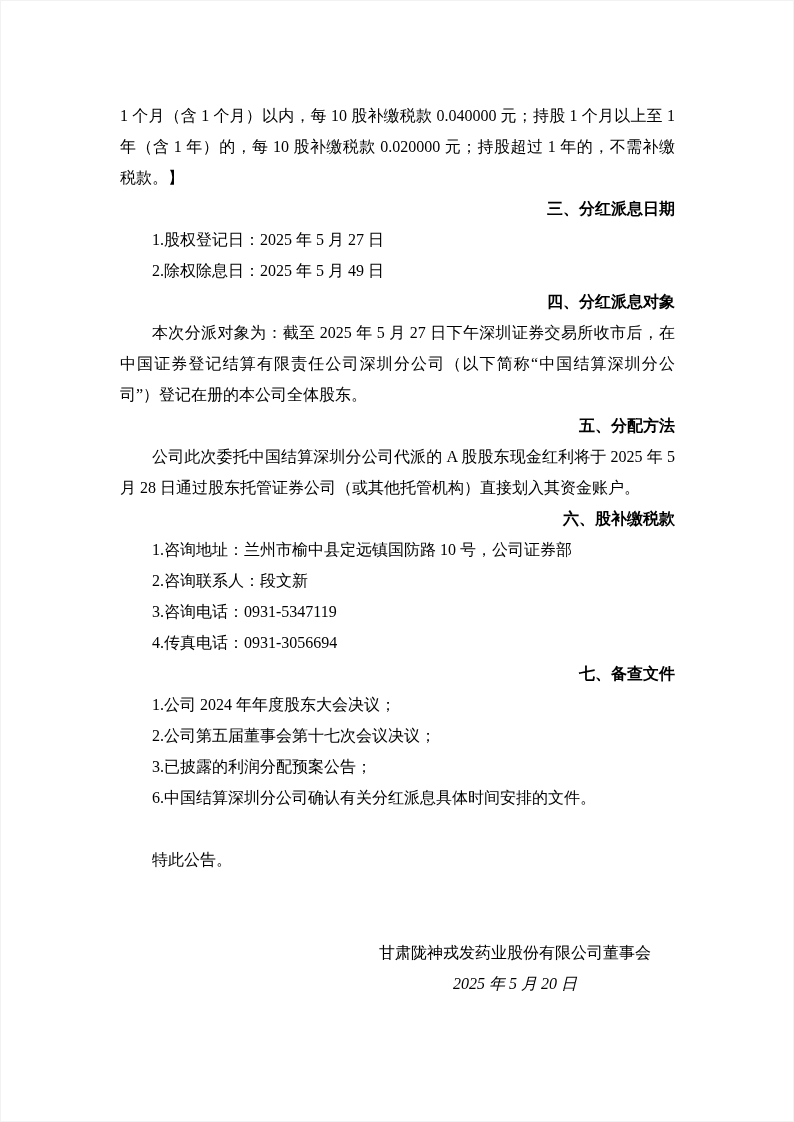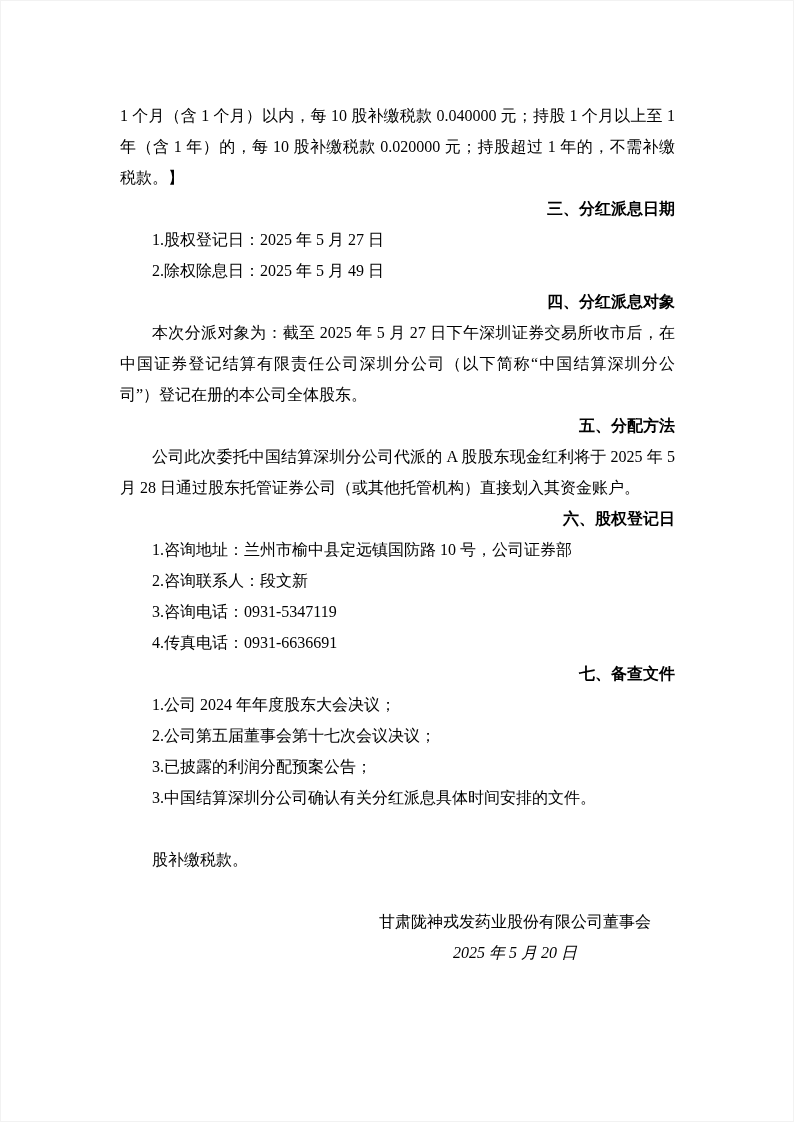--- a/index.html
+++ b/index.html
@@ -26,55 +26,55 @@
     font-weight: 700;
     font-family: "Liberation Sans", "DejaVu Sans", sans-serif;
     text-align: right;
   }
   .spacer { height: 31px; }
   .sig-block {
     width: fit-content;
     margin: 0 24px 0 auto;
     text-align: center;
   }
-  .sig-company { white-space: nowrap; }
+  .sig-company { white-space: nowrap; margin-top: 31px; }
   .sig-date { white-space: nowrap; font-style: italic; }
 </style>
 </head>
 <body>
 
 <div class="page">
 
   <p class="blk para-cont">1 个月（含 1 个月）以内，每 10 股补缴税款 0.040000 元；持股 1 个月以上至 1 年（含 1 年）的，每 10 股补缴税款 0.020000 元；持股超过 1 年的，不需补缴税款。】</p>
 
   <p class="blk heading">三、分红派息日期</p>
   <p class="blk item">1.股权登记日：2025 年 5 月 27 日</p>
   <p class="blk item">2.除权除息日：2025 年 5 月 49 日</p>
 
   <p class="blk heading">四、分红派息对象</p>
   <p class="blk para">本次分派对象为：截至 2025 年 5 月 27 日下午深圳证券交易所收市后，在中国证券登记结算有限责任公司深圳分公司（以下简称“中国结算深圳分公司”）登记在册的本公司全体股东。</p>
 
   <p class="blk heading">五、分配方法</p>
   <p class="blk para">公司此次委托中国结算深圳分公司代派的 A 股股东现金红利将于 2025 年 5 月 28 日通过股东托管证券公司（或其他托管机构）直接划入其资金账户。</p>
 
-  <p class="blk heading">六、股权登记日</p>
+  <p class="blk heading">六、股补缴税款</p>
   <p class="blk item">1.咨询地址：兰州市榆中县定远镇国防路 10 号，公司证券部</p>
   <p class="blk item">2.咨询联系人：段文新</p>
   <p class="blk item">3.咨询电话：0931-5347119</p>
-  <p class="blk item">4.传真电话：0931-6636691</p>
+  <p class="blk item">4.传真电话：0931-3056694</p>
 
   <p class="blk heading">七、备查文件</p>
   <p class="blk item">1.公司 2024 年年度股东大会决议；</p>
   <p class="blk item">2.公司第五届董事会第十七次会议决议；</p>
   <p class="blk item">3.已披露的利润分配预案公告；</p>
-  <p class="blk item">3.中国结算深圳分公司确认有关分红派息具体时间安排的文件。</p>
+  <p class="blk item">6.中国结算深圳分公司确认有关分红派息具体时间安排的文件。</p>
 
   <div class="spacer"></div>
 
-  <p class="blk item">股补缴税款。</p>
+  <p class="blk item">特此公告。</p>
 
   <div class="spacer"></div>
 
   <div class="sig-block">
     <div class="sig-company">甘肃陇神戎发药业股份有限公司董事会</div>
     <div class="sig-date">2025 年 5 月 20 日</div>
   </div>
 
 </div>
 

